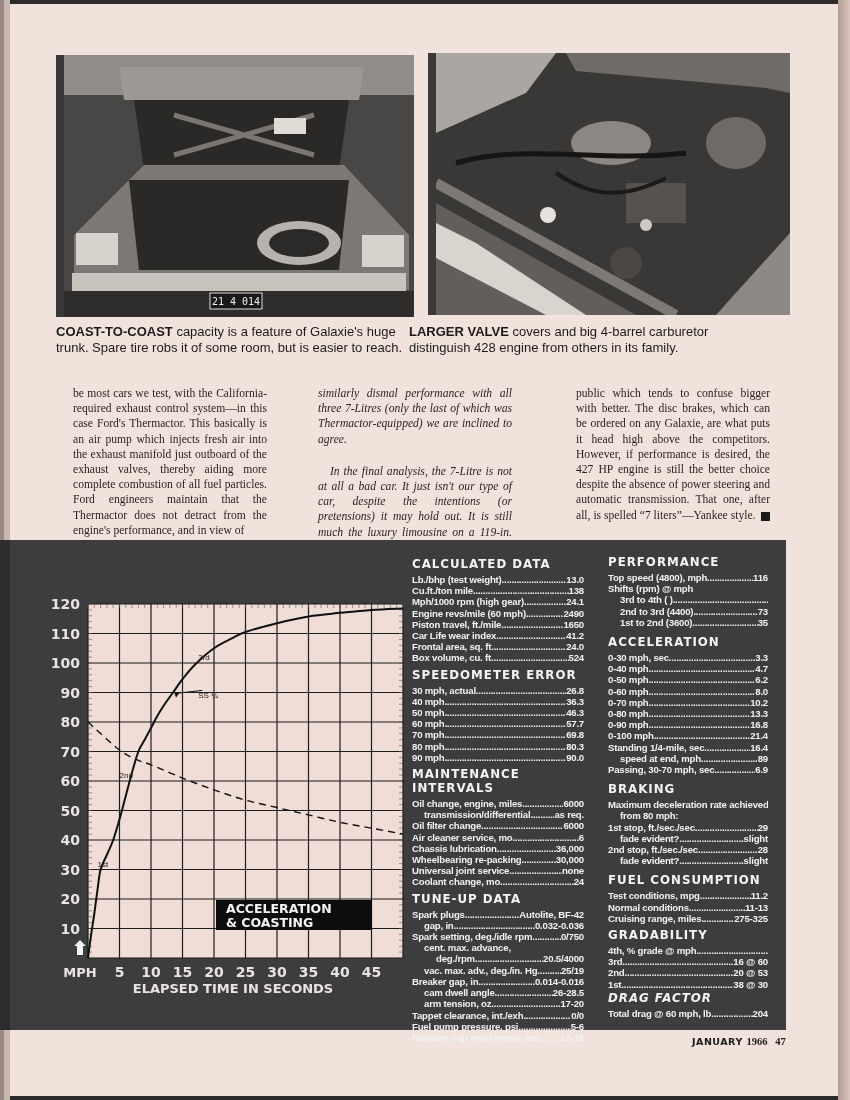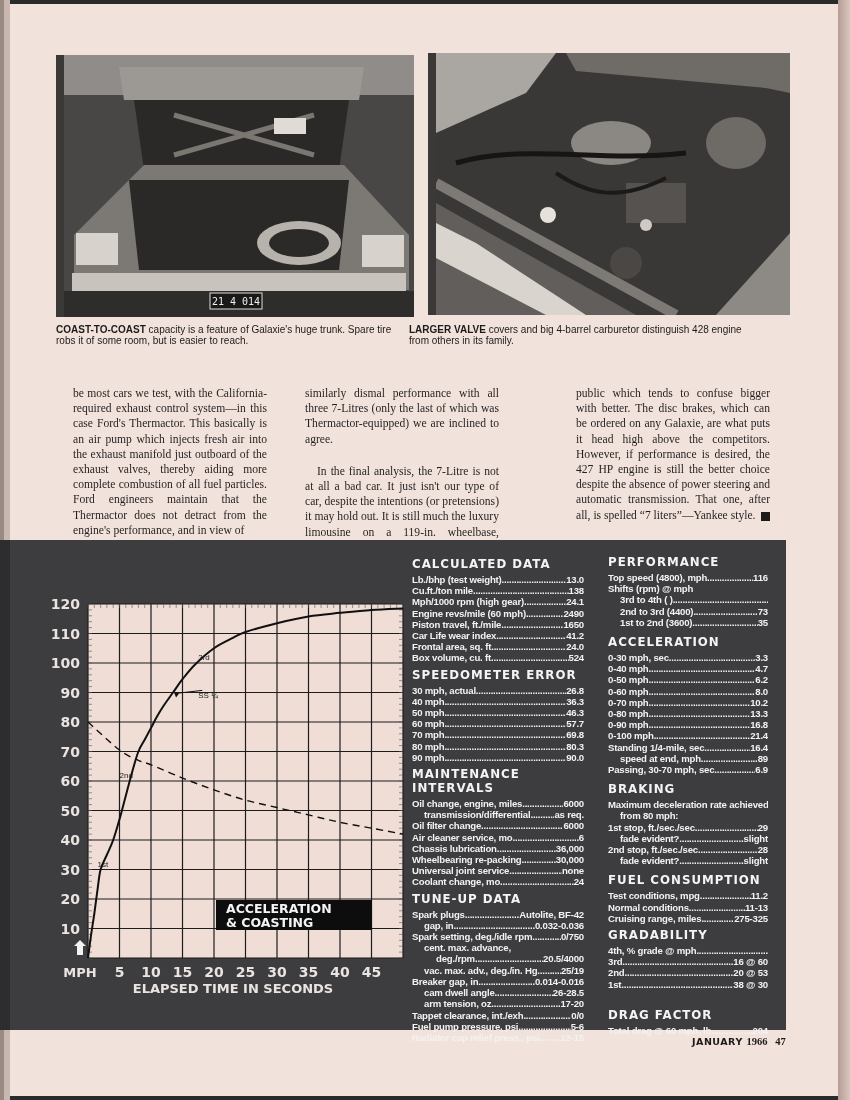--- a/index.html
+++ b/index.html
@@ -3,21 +3,21 @@
 <meta charset="utf-8">
 <style>
   html,body{margin:0;padding:0;}
   body{width:850px;height:1100px;background:#2a2a2a;position:relative;overflow:hidden;font-family:"Liberation Serif",serif;}
   .page{position:absolute;left:10px;top:4px;width:828px;height:1092px;background:#f1e3dc;}
   .page-edge{position:absolute;left:0;top:0;width:10px;height:1100px;background:#c9b8b0;}
   .spine{position:absolute;left:0;top:0;width:4px;height:1100px;background:#9a8a84;}
   .right-edge{position:absolute;left:838px;top:0;width:12px;height:1100px;background:linear-gradient(90deg,#b59d94,#d9c6bd);}
   .photo{position:absolute;background:#3b3937;overflow:hidden;padding-left:8px;}
   .photo svg{display:block;}
-  .caption{position:absolute;font-family:"Liberation Sans",sans-serif;font-size:10px;line-height:11px;color:#1d1a1a;}
+  .caption{position:absolute;font-family:"Liberation Sans",sans-serif;font-size:13px;line-height:16px;color:#1d1a1a;}
   .caption b{font-weight:bold;}
   .col{position:absolute;top:369px;width:228px;font-size:11.6px;line-height:15.2px;color:#241f1f;text-align:justify;}
   .col p{margin:17px;}
   .col p.indent{text-indent:12px;}
   .end-mark{display:inline-block;width:9px;height:9px;background:#1d1a1a;float:right;margin-top:4px;}
   .panel{position:absolute;left:10px;top:540px;width:776px;height:490px;background:#3d3d3f;}
   .panel-ext{position:absolute;left:0;top:540px;width:10px;height:490px;background:#2d2d2f;}
   .data-col{position:absolute;font-family:"Liberation Sans",sans-serif;color:#f2f2f2;font-size:9.6px;line-height:11.2px;font-weight:bold;letter-spacing:-0.2px;}
   .sec-title{text-align:left;font-family:"DejaVu Sans",sans-serif;font-weight:bold;font-size:11.8px;letter-spacing:1px;line-height:14px;margin:4px 0 3px 0;color:#f4f4f4;}
   .row{display:flex;white-space:nowrap;overflow:hidden;}
@@ -85,21 +85,21 @@
 <div class="caption" style="left:56px;top:324px;width:350px;">
   <b>COAST-TO-COAST</b><span> capacity is a feature of Galaxie's huge trunk. Spare tire robs it of some room, but is easier to reach.</span>
 </div>
 <div class="caption" style="left:409px;top:324px;width:350px;">
   <b>LARGER VALVE</b><span> covers and big 4-barrel carburetor distinguish 428 engine from others in its family.</span>
 </div>
 
 <div class="col" style="left:56px;">
   <p>be most cars we test, with the California-required exhaust control system—in this case Ford's Thermactor. This basically is an air pump which injects fresh air into the exhaust manifold just outboard of the exhaust valves, thereby aiding more complete combustion of all fuel particles. Ford engineers maintain that the Thermactor does not detract from the engine's performance, and in view of</p>
 </div>
-<div class="col" style="left:288px;">
+<div class="col" style="left:301px;font-style:italic;">
   <p>similarly dismal performance with all three 7-Litres (only the last of which was Thermactor-equipped) we are inclined to agree.</p>
   <p class="indent">In the final analysis, the 7-Litre is not at all a bad car. It just isn't our type of car, despite the intentions (or pretensions) it may hold out. It is still much the luxury limousine on a 119-in. wheelbase, catering to a great and growing</p>
 </div>
 <div class="col" style="left:559px;">
   <p><span>public which tends to confuse bigger with better. The disc brakes, which can be ordered on any Galaxie, are what puts it head high above the competitors. However, if performance is desired, the 427 HP engine is still the better choice despite the absence of power steering and automatic transmission. That one, after all, is spelled “7 liters”—Yankee style.</span> <span class="end-mark"></span></p>
 </div>
 
 <div class="panel-ext"></div>
 <div class="panel"></div>
 
@@ -676,21 +676,21 @@
     <div class="row">
       <span class="lbl">2nd</span>
       <span class="dots"></span>
       <span class="val">20 @ 53</span>
     </div>
     <div class="row">
       <span class="lbl">1st</span>
       <span class="dots"></span>
       <span class="val">38 @ 30</span>
     </div>
-    <div class="sec-title" style="margin-top: 18px;">DRAG FACTOR</div>
+    <div class="sec-title" style="margin-top: 1px; font-style: italic;">DRAG FACTOR</div>
     <div class="row">
       <span class="lbl">Total drag @ 60 mph, lb.</span>
       <span class="dots"></span>
       <span class="val">204</span>
     </div>
   </div>
 
 <div class="footer">
   <span>JANUARY</span>
   <span class="year">1966</span>

